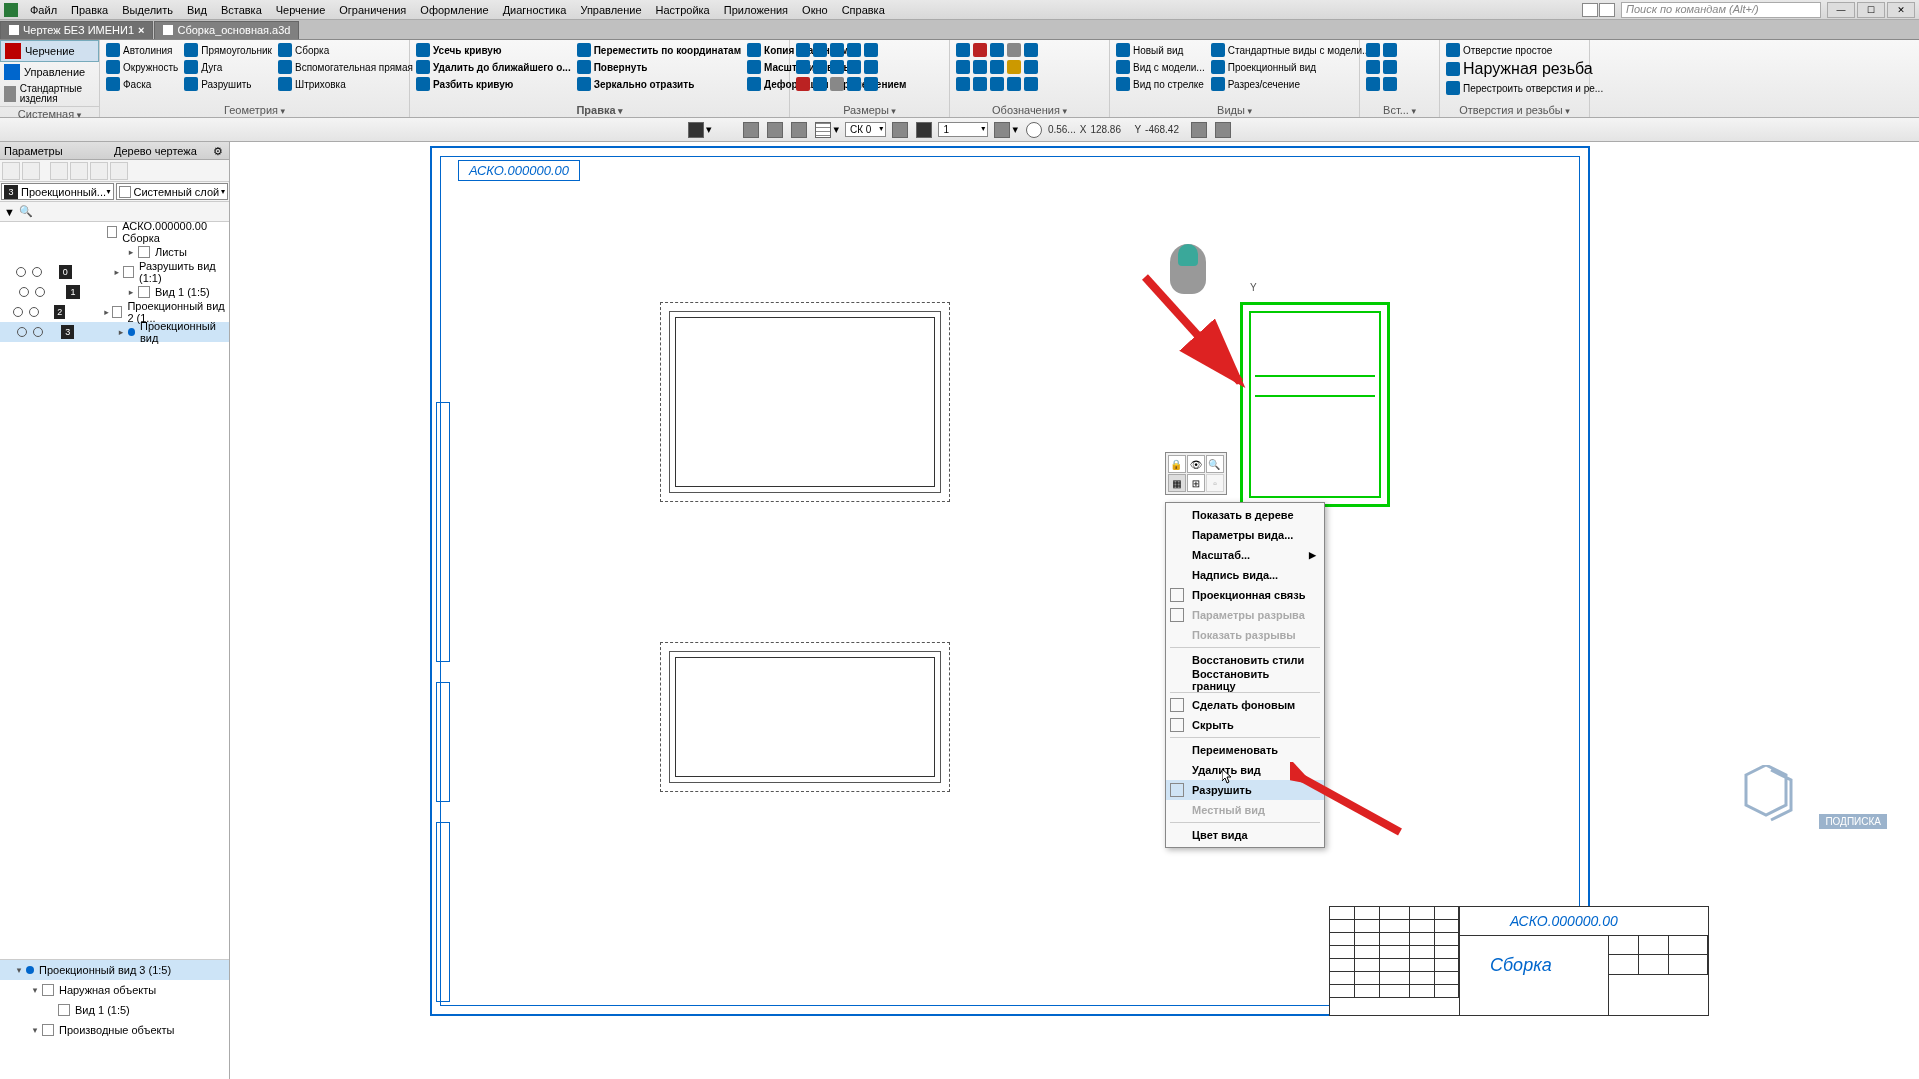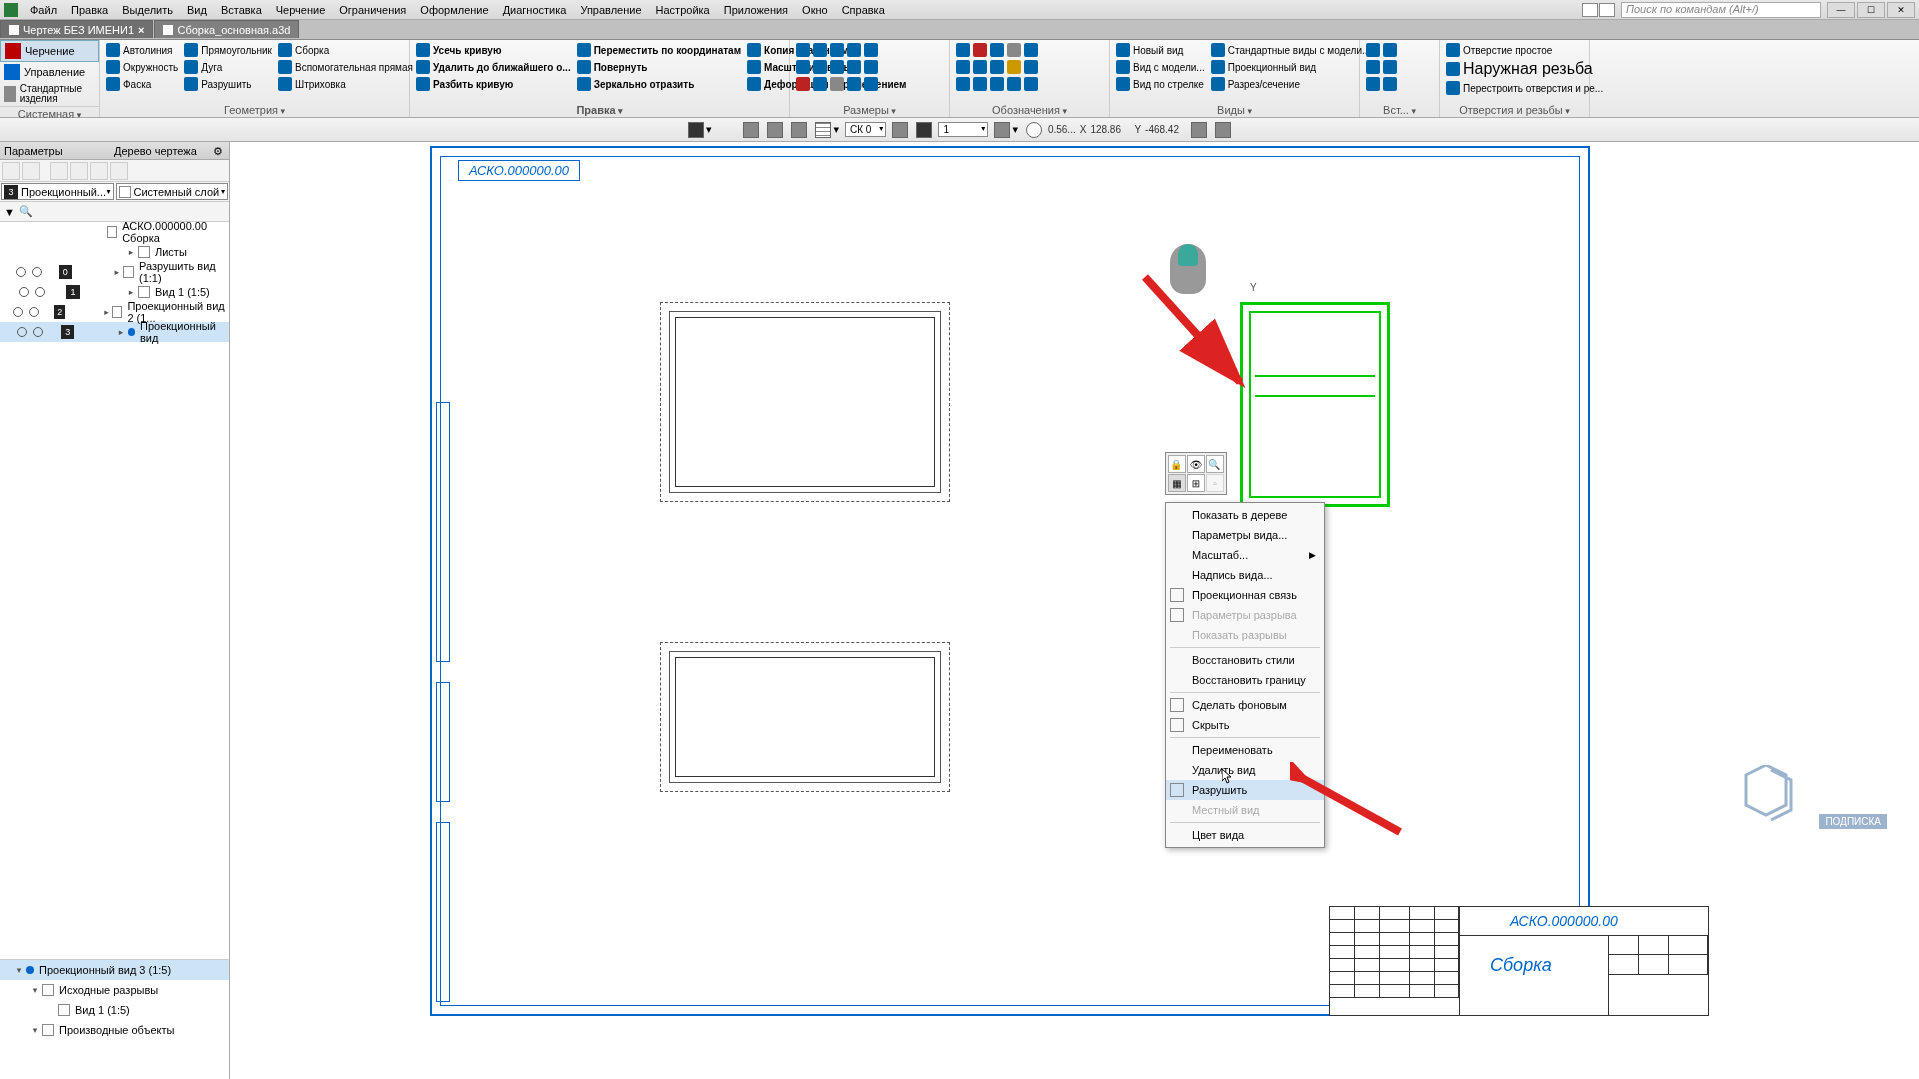--- a/index.html
+++ b/index.html
@@ -10,21 +10,21 @@
 .app-icon { width:14px; height:14px; background:#2a7a3a; margin-right:6px; }
 .menubar { display:flex; gap:2px; flex:1; }
 .menubar span { padding:2px 6px; cursor:default; }
 .win-controls { display:flex; gap:2px; margin-left:auto; }
 .win-btn { width:28px; height:16px; background:#ddd; border:1px solid #aaa; display:flex; align-items:center; justify-content:center; font-size:9px; }
 .search-box { width:200px; height:16px; border:1px solid #aaa; background:#fff; margin-right:6px; padding:0 4px; color:#888; font-style:italic; }
 .layout-btns { display:flex; gap:1px; margin-right:6px; }
 .layout-btns div { width:16px; height:14px; border:1px solid #888; background:#fff; }
 
 
-.doc-tabs { height:20px; background:#c0c0c0; display:flex; align-items:flex-start; border-bottom:1px solid #888; }
+.doc-tabs { height:20px; background:#c0c0c0; display:flex; align-items:center; border-bottom:1px solid #888; }
 .doc-tab { height:18px; padding:2px 8px; background:#808080; color:#fff; border:1px solid #666; border-bottom:none; margin-right:1px; display:flex; align-items:center; gap:4px; }
 .doc-tab.active { background:#707070; }
 .tab-icon { width:10px; height:10px; background:#fff; }
 .tab-close { font-weight:bold; cursor:pointer; }
 
 
 .ribbon { height:78px; background:linear-gradient(#f8f8f8,#e8e8e8); border-bottom:1px solid #aaa; display:flex; }
 .ribbon-left { width:100px; display:flex; flex-direction:column; border-right:1px solid #ccc; }
 .rb-big { flex:1; display:flex; align-items:center; gap:4px; padding:2px 4px; }
 .rb-big:first-child { background:#d0e0ef; border:1px solid #7ab; }
@@ -82,21 +82,21 @@
 .green-view { position:absolute; border:3px solid #0c0; }
 .green-inner { position:absolute; border:2px solid #0c0; }
 .arrow-red { position:absolute; pointer-events:none; }
 .mouse3d { position:absolute; width:36px; height:50px; background:#999; border-radius:18px 18px 14px 14px; }
 .mouse3d::before { content:""; position:absolute; top:0; left:8px; width:20px; height:22px; background:#3aa89a; border-radius:10px 10px 4px 4px; }
 .mini-toolbar { position:absolute; background:#f0f0f0; border:1px solid #888; padding:2px; display:flex; flex-direction:column; gap:1px; }
 .mt-row { display:flex; gap:1px; }
 .mt-btn { width:18px; height:18px; background:#fff; border:1px solid #aaa; display:flex; align-items:center; justify-content:center; font-size:10px; }
 
 
-.ctx-menu { position:absolute; background:#f8f8f8; border:1px solid #888; box-shadow:2px 2px 6px rgba(0,0,0,0.3); width:160px; padding:2px 0; }
+.ctx-menu { position:absolute; background:#f8f8f8; border:1px solid #888; box-shadow:2px 2px 6px rgba(0,0,0,0.3); width:160px; padding:2px 0;font-weight:bold; }
 .ctx-item { height:20px; display:flex; align-items:center; padding:0 8px 0 26px; position:relative; font-size:11px; }
 .ctx-item.sel { background:#d0e4f5; }
 .ctx-item.dis { color:#aaa; }
 .ctx-ico { position:absolute; left:4px; width:14px; height:14px; }
 .ctx-sep { height:1px; background:#ccc; margin:2px 4px; }
 .ctx-arrow { margin-left:auto; font-size:9px; }
 
 
 .titleblock { position:absolute; border:1px solid #333; background:#fff; }
 .tb-row { display:flex; border-bottom:1px solid #333; height:13px; }
@@ -527,21 +527,21 @@
         <div class="tree-row sel">
           <div style="width:8px"></div>
           <span class="expander">▾</span>
           <div class="node-icon dot"></div>
           <span style="margin-left:3px">Проекционный вид 3 (1:5)</span>
         </div>
         <div class="tree-row">
           <div style="width:24px"></div>
           <span class="expander">▾</span>
           <div class="node-icon"></div>
-          <span style="margin-left:3px">Исходные разрывы</span>
+          <span style="margin-left:3px">Наружная объекты</span>
         </div>
         <div class="tree-row">
           <div style="width:40px"></div>
           <span class="expander"></span>
           <div class="node-icon"></div>
           <span style="margin-left:3px">Вид 1 (1:5)</span>
         </div>
         <div class="tree-row">
           <div style="width:24px"></div>
           <span class="expander">▾</span>

